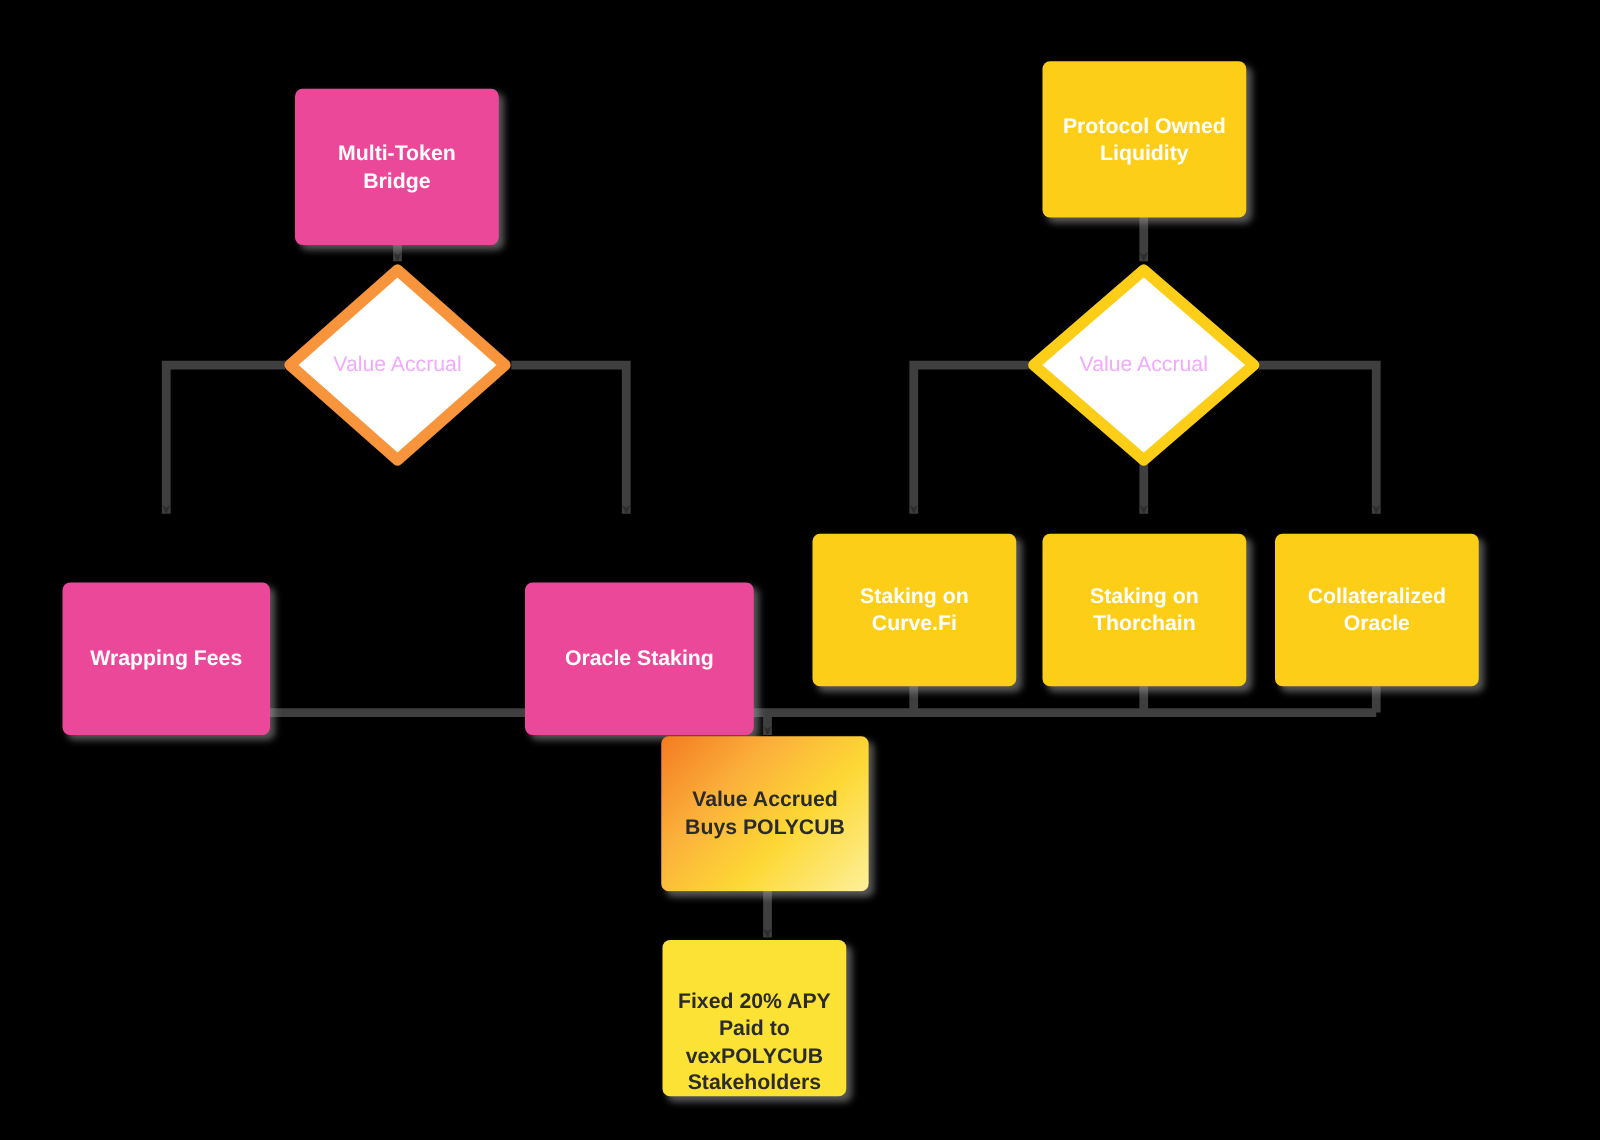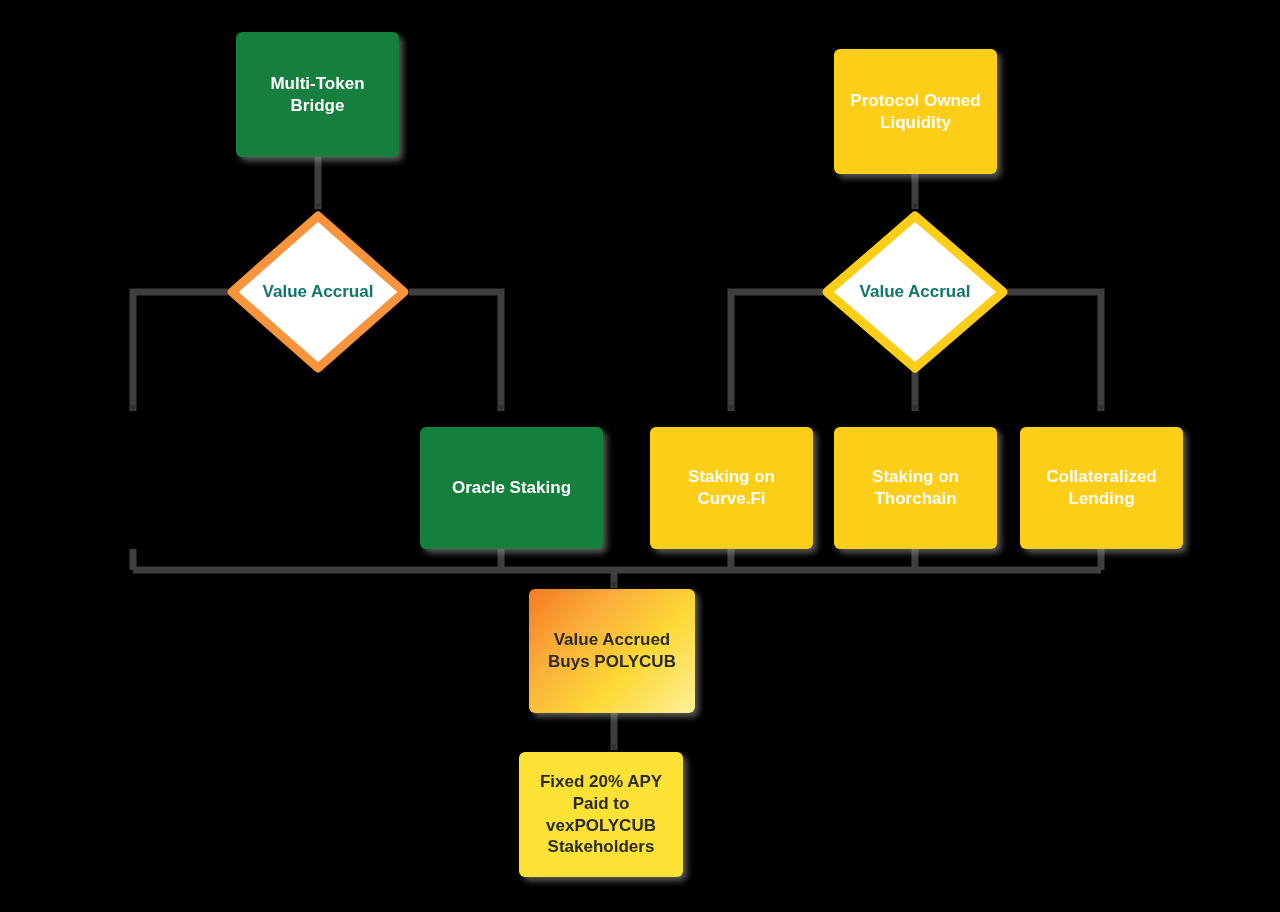--- a/index.html
+++ b/index.html
@@ -35,23 +35,24 @@
     border-radius: 6px;
     line-height: 1.28;
     font-weight: bold;
     white-space: pre-line;
     z-index: 3;
   }
   .node.rect {
     box-shadow: 4px 4px 6px rgba(160,160,160,0.55);
   }
   .node-orange {
-    background: #15803d;
+    background: #ec4899;
     color: #FFFFFF;
     font-size: 17px;
+    margin-top: 39px;
   }
   .node-yellow {
     background: #FCCE17;
     color: #FFFFFF;
     font-size: 17px;
   }
   .node-gradient {
     background: linear-gradient(135deg, #F47B20 0%, #FBB03B 32%, #FDD835 62%, #FDF09A 100%);
     color: #2B2B2B;
     font-size: 17px;
@@ -74,22 +75,22 @@
   .diamond-label {
     position: absolute;
     left: 0;
     top: 0;
     width: 100%;
     height: 100%;
     display: flex;
     align-items: center;
     justify-content: center;
     font-size: 17px;
-    font-weight: bold;
-    color: #0f766e;
+    font-weight: normal;
+    color: #f0abfc;
     text-align: center;
   }
 </style>
 </head>
 <body>
 
 <div id="canvas">
 
   <svg class="edges" viewBox="0 0 1280 912">
     <defs>
@@ -143,45 +144,48 @@
     <div class="diamond-label">Value Accrual</div>
   </div>
 
   <div class="diamond-wrap" style="left:821px; top:210px; width:188px; height:164px;">
     <svg width="188" height="164" viewBox="0 0 188 164">
       <polygon points="94,6 182,82 94,158 6,82" fill="#FFFFFF" stroke="#FCCE17" stroke-width="9" stroke-linejoin="round"></polygon>
     </svg>
     <div class="diamond-label">Value Accrual</div>
   </div>
 
+  <div class="node rect node-orange" style="left:50px; top:427px; width:166px; height:122px;">
+    <span>Wrapping Fees</span>
+  </div>
 
   <div class="node rect node-orange" style="left:420px; top:427px; width:183px; height:122px;">
     <span>Oracle Staking</span>
   </div>
 
   <div class="node rect node-yellow" style="left:650px; top:427px; width:163px; height:122px;">
     <span>Staking on
 Curve.Fi</span>
   </div>
 
   <div class="node rect node-yellow" style="left:834px; top:427px; width:163px; height:122px;">
     <span>Staking on
 Thorchain</span>
   </div>
 
   <div class="node rect node-yellow" style="left:1020px; top:427px; width:163px; height:122px;">
     <span>Collateralized
-Lending</span>
+Oracle</span>
   </div>
 
   <div class="node rect node-gradient" style="left:529px; top:589px; width:166px; height:124px;">
     <span>Value Accrued
 Buys POLYCUB</span>
   </div>
 
-  <div class="node rect node-bright-yellow" style="left:519px; top:752px; width:164px; height:125px;">
+  <div class="node rect node-bright-yellow" style="left:530px; top:752px; width:147px; height:125px;align-items:flex-end;">
     <span>Fixed 20% APY
 Paid to
 vexPOLYCUB
 Stakeholders</span>
   </div>
 
 </div>
 
 </body></html>

